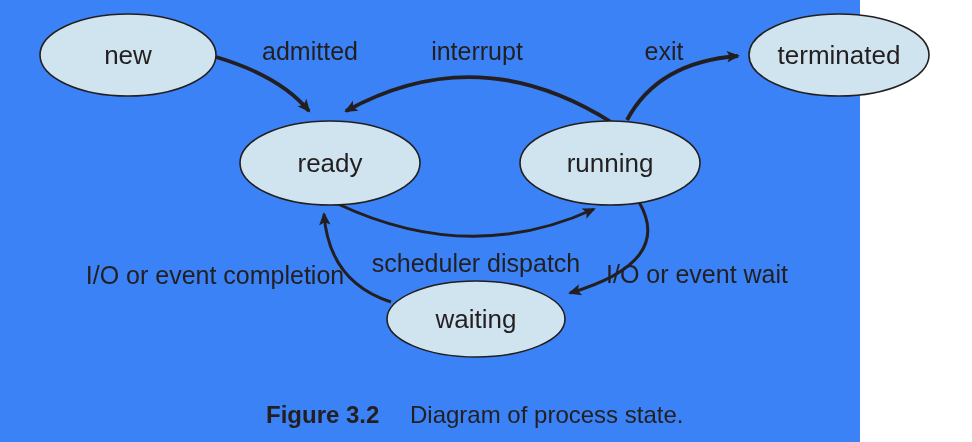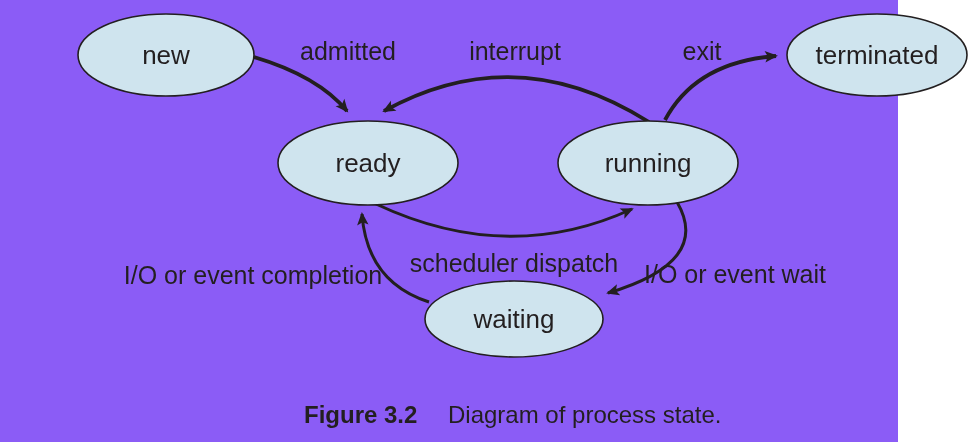--- a/index.html
+++ b/index.html
@@ -4,23 +4,22 @@
 <style>
   html, body {
     margin: 0;
     padding: 0;
     background: #ffffff;
   }
   .figure-wrap {
     position: relative;
     width: 860px;
     height: 442px;
-    background: #8b5cf6;
+    background: #3b82f6;
     font-family: "Liberation Sans", sans-serif;
-    padding-left: 38px;
   }
   svg { display: block; }
   .state-ellipse {
     stroke: #231f20;
     stroke-width: 1.6;
   }
   .transition-path {
     fill: none;
     stroke: #231f20;
   }

